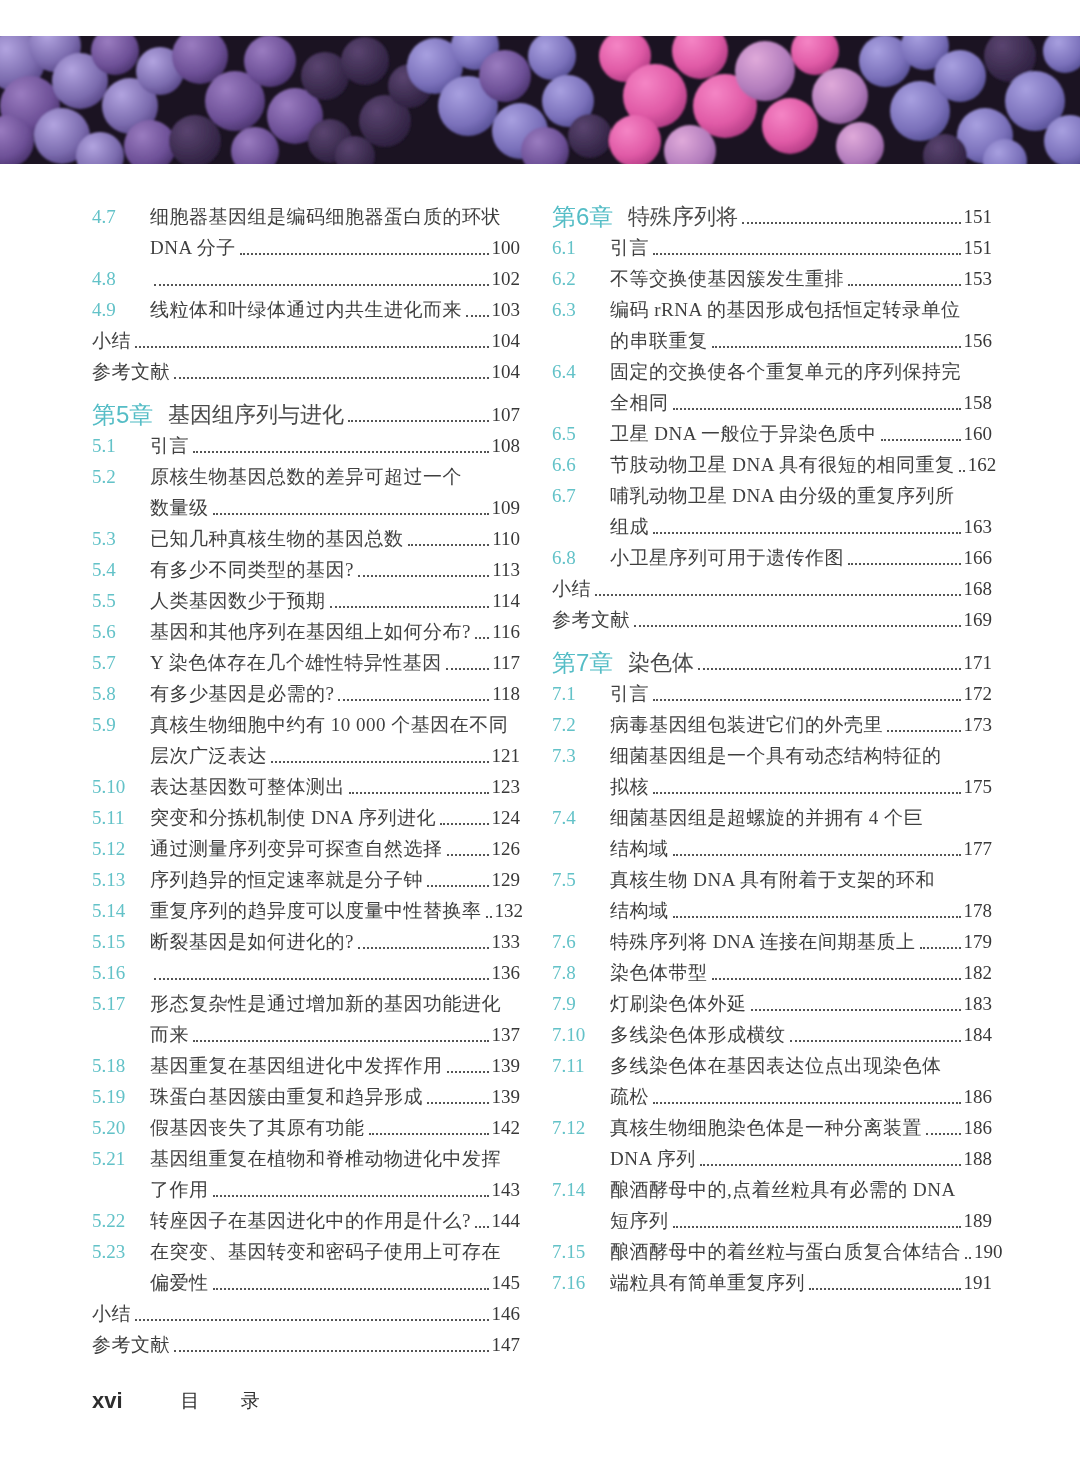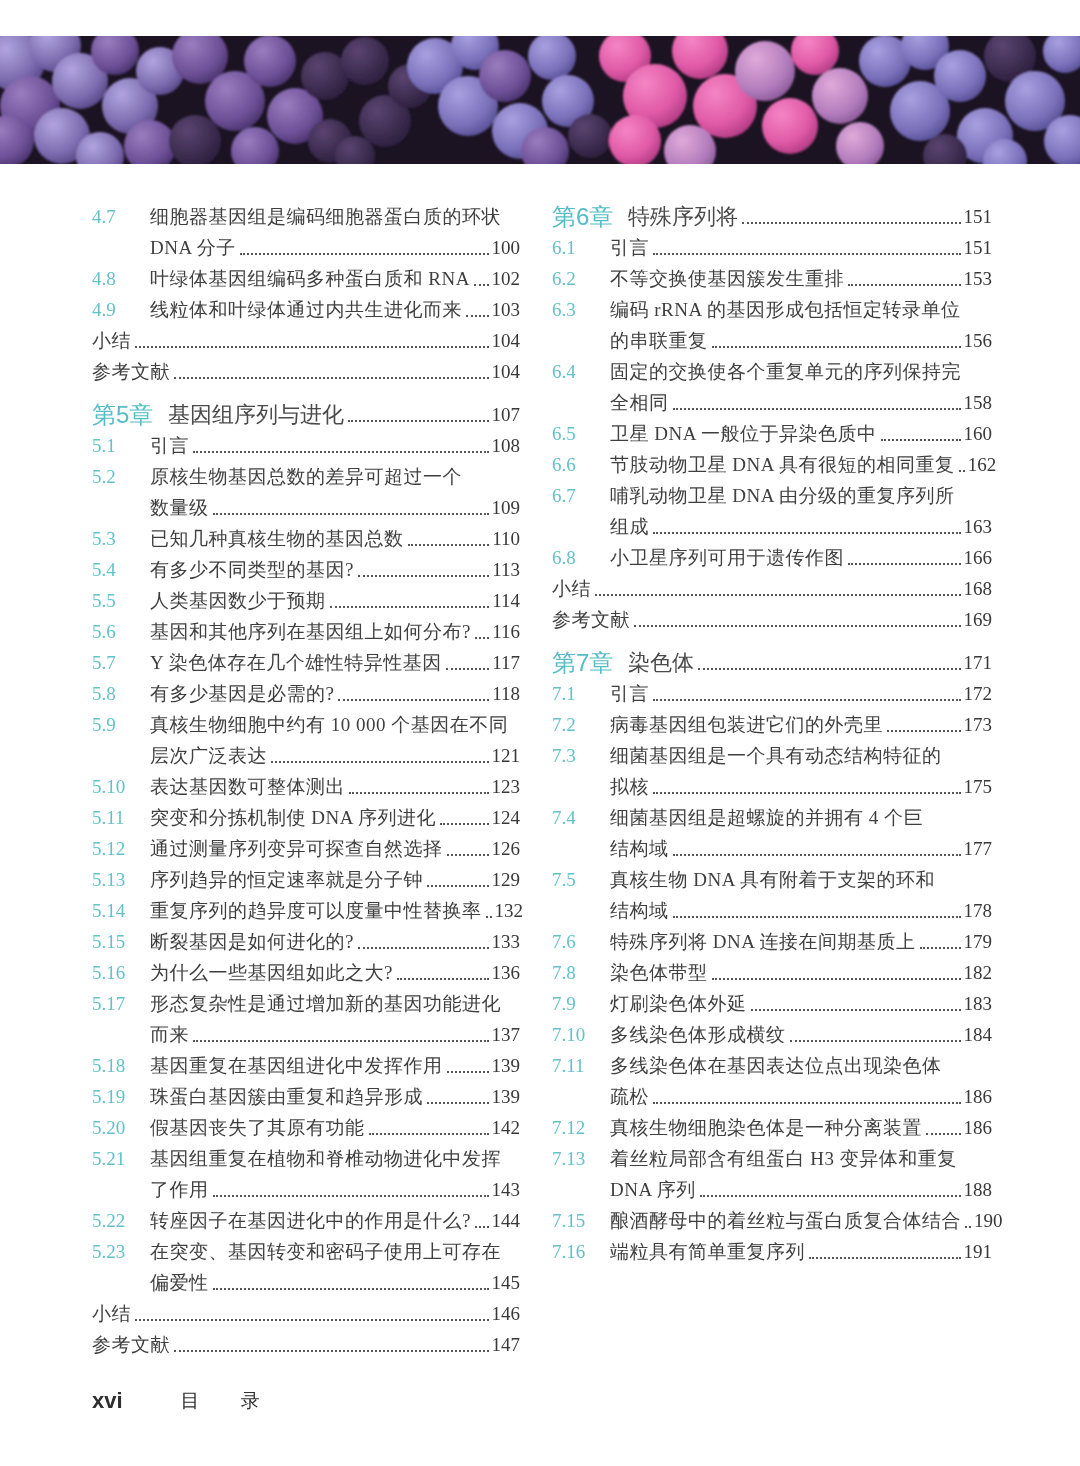--- a/index.html
+++ b/index.html
@@ -199,21 +199,20 @@
           <div class="line">
             <span class="num"></span>
             <span class="txt">DNA 分子</span>
             <span class="leader"></span>
             <span class="page">100</span>
           </div>
         </div>
         <div class="entry section">
           <div class="line">
             <span class="num">4.8</span>
-            <span class="txt">叶绿体基因组编码多种蛋白质和 RNA</span>
             <span class="leader"></span>
             <span class="page">102</span>
           </div>
         </div>
         <div class="entry section">
           <div class="line">
             <span class="num">4.9</span>
             <span class="txt">线粒体和叶绿体通过内共生进化而来</span>
             <span class="leader"></span>
             <span class="page">103</span>
@@ -365,21 +364,20 @@
           <div class="line">
             <span class="num">5.15</span>
             <span class="txt">断裂基因是如何进化的?</span>
             <span class="leader"></span>
             <span class="page">133</span>
           </div>
         </div>
         <div class="entry section">
           <div class="line">
             <span class="num">5.16</span>
-            <span class="txt">为什么一些基因组如此之大?</span>
             <span class="leader"></span>
             <span class="page">136</span>
           </div>
         </div>
         <div class="entry section">
           <div class="line">
             <span class="num">5.17</span>
             <span class="txt">形态复杂性是通过增加新的基因功能进化</span>
           </div>
           <div class="line">
@@ -666,28 +664,36 @@
         <div class="entry section">
           <div class="line">
             <span class="num">7.12</span>
             <span class="txt">真核生物细胞染色体是一种分离装置</span>
             <span class="leader"></span>
             <span class="page">186</span>
           </div>
         </div>
         <div class="entry section">
           <div class="line">
-            <span class="num">7.13</span>
-            <span class="txt">着丝粒局部含有组蛋白 H3 变异体和重复</span>
-          </div>
-          <div class="line">
             <span class="num"></span>
             <span class="txt">DNA 序列</span>
             <span class="leader"></span>
             <span class="page">188</span>
+          </div>
+        </div>
+        <div class="entry section">
+          <div class="line">
+            <span class="num">7.14</span>
+            <span class="txt">酿酒酵母中的,点着丝粒具有必需的 DNA</span>
+          </div>
+          <div class="line">
+            <span class="num"></span>
+            <span class="txt">短序列</span>
+            <span class="leader"></span>
+            <span class="page">189</span>
           </div>
         </div>
         <div class="entry section">
           <div class="line">
             <span class="num">7.15</span>
             <span class="txt">酿酒酵母中的着丝粒与蛋白质复合体结合</span>
             <span class="leader"></span>
             <span class="page">190</span>
           </div>
         </div>

